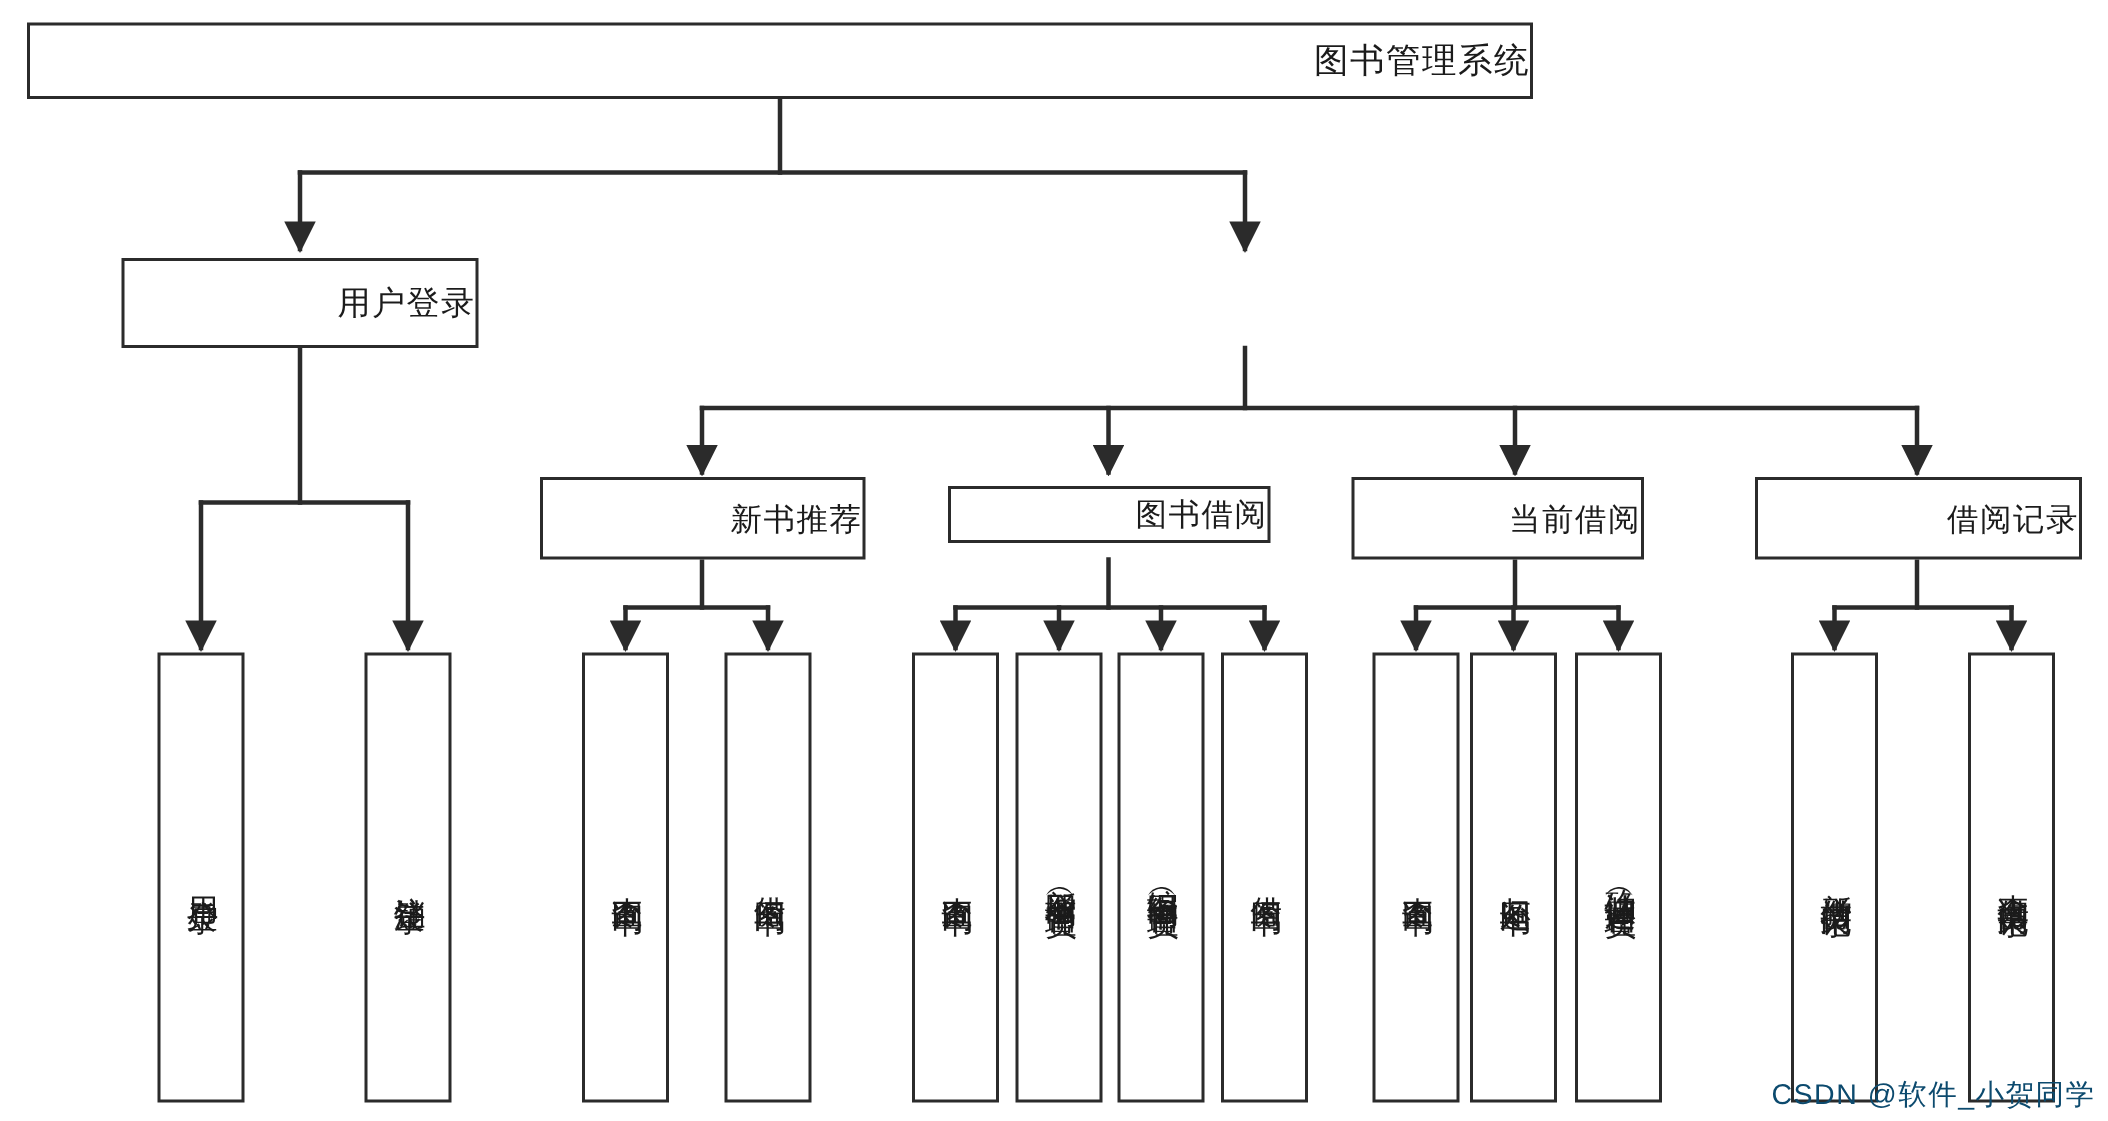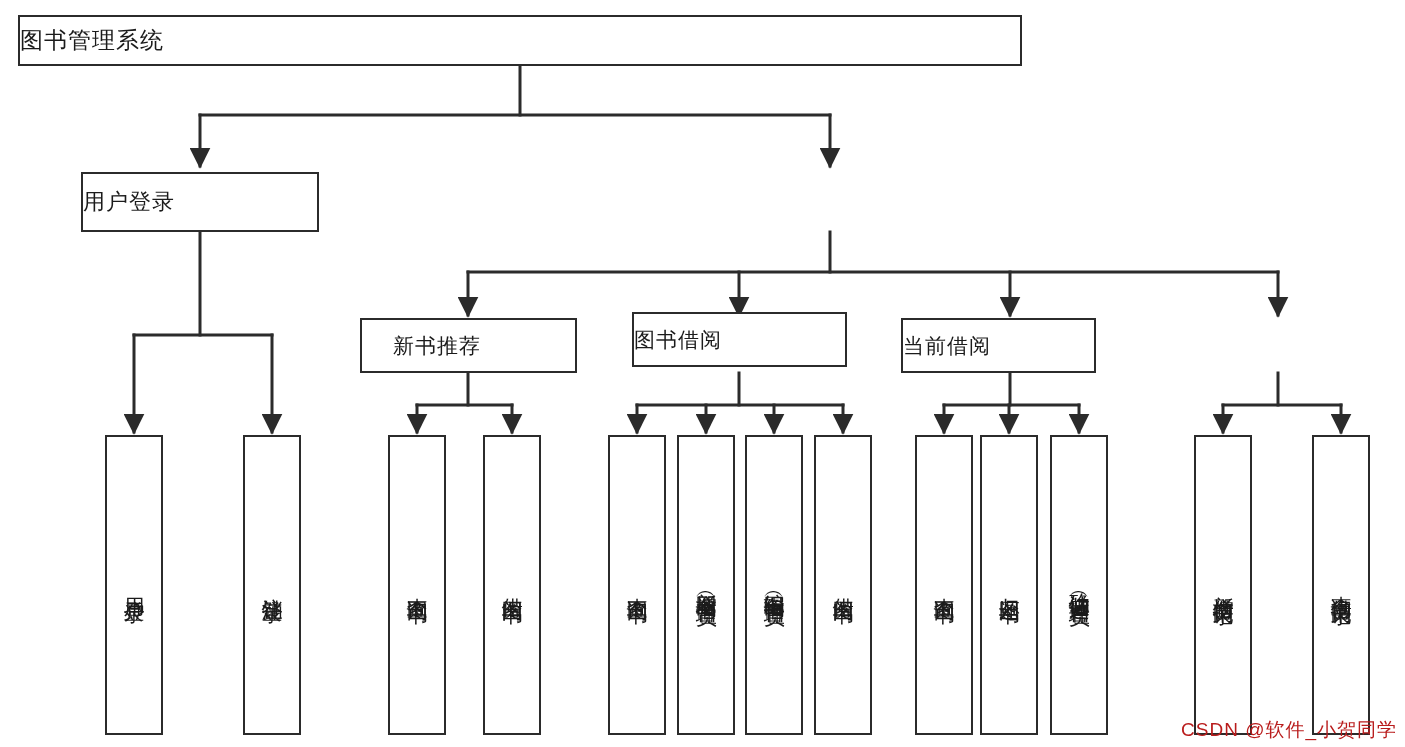--- a/index.html
+++ b/index.html
@@ -13,21 +13,21 @@
   #canvas{position:absolute;left:0;top:0;width:1405px;height:747px;}
   .svg-layer{position:absolute;left:0;top:0;width:1405px;height:747px;}
 
   .node{
     position:absolute;
     box-sizing:border-box;
     background:#ffffff;
     border:2.5px solid #2b2b2b;
     display:flex;
     align-items:center;
-    justify-content:flex-start;
+    justify-content:flex-end;
     color:#1b1b1b;
   }
   .node.root{
     font-size:23px;
     letter-spacing:1px;
   }
   .node.l2{
     font-size:22px;
     letter-spacing:1px;
   }
@@ -47,21 +47,21 @@
     line-height:1.16;
     letter-spacing:2px;
     white-space:nowrap;
     color:#1b1b1b;
   }
   .watermark{
     position:absolute;
     right:8px;
     bottom:4px;
     font-size:19px;
-    color:#b91c1c;
+    color:#0c4a6e;
     letter-spacing:1px;
     white-space:nowrap;
     pointer-events:none;
   }
 </style>
 </head>
 <body>
 
 <div id="canvas">
 
@@ -119,25 +119,28 @@
     <span>图书管理系统</span>
   </div>
 
   <div class="node l2" style="left:81px;top:172px;width:238px;height:60px;">
     <span>用户登录</span>
   </div>
 
   <div class="node l3" style="left:360px;top:318px;width:217px;height:55px;padding-left:31px;">
     <span>新书推荐</span>
   </div>
-  <div class="node l3" style="left:632px;top:312px;width:215px;height:55px;">
+  <div class="node l3" style="left:632px;top:324px;width:215px;height:38px;">
     <span>图书借阅</span>
   </div>
   <div class="node l3" style="left:901px;top:318px;width:195px;height:55px;">
     <span>当前借阅</span>
+  </div>
+  <div class="node l3" style="left:1170px;top:318px;width:218px;height:55px;">
+    <span>借阅记录</span>
   </div>
 
   <div class="node leaf" style="left:105px;top:435px;width:58px;height:300px;">
     <span class="vtext">用户登录</span>
   </div>
   <div class="node leaf" style="left:243px;top:435px;width:58px;height:300px;">
     <span class="vtext">注销登录</span>
   </div>
 
   <div class="node leaf" style="left:388px;top:435px;width:58px;height:300px;">

